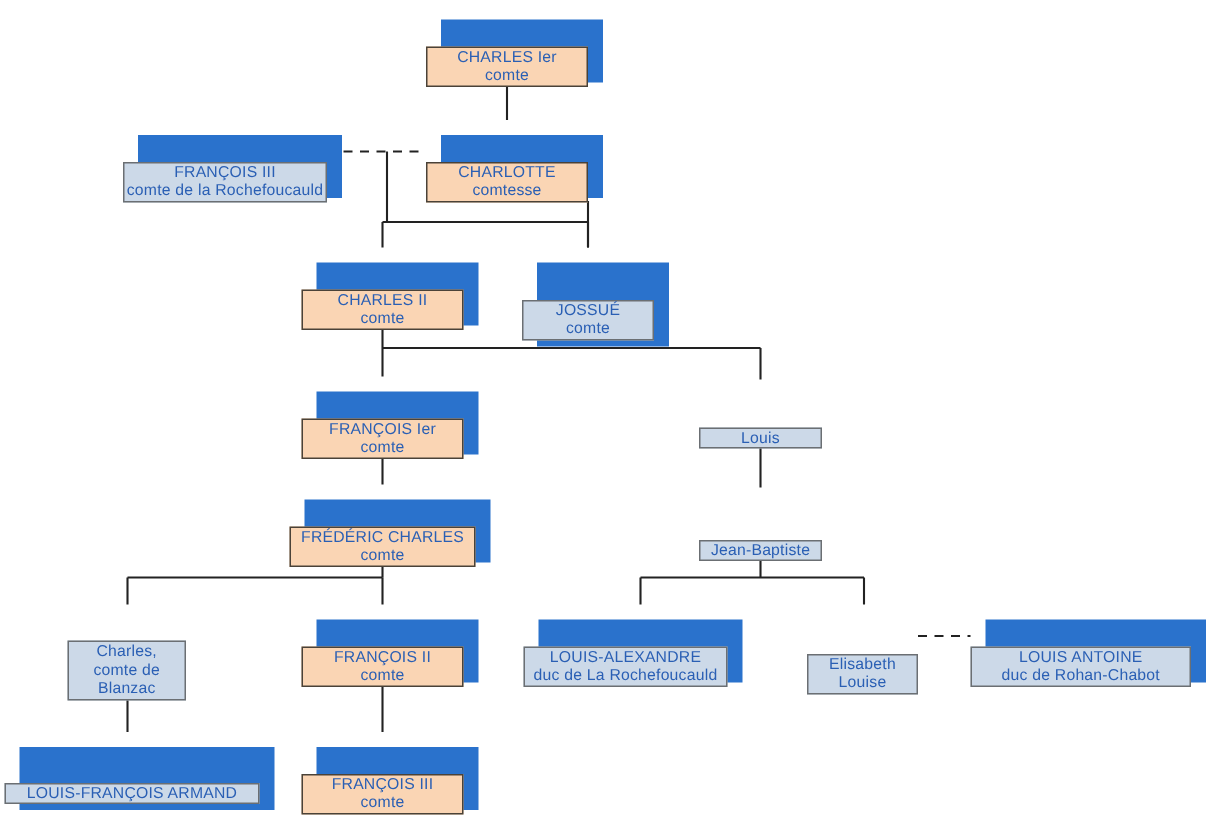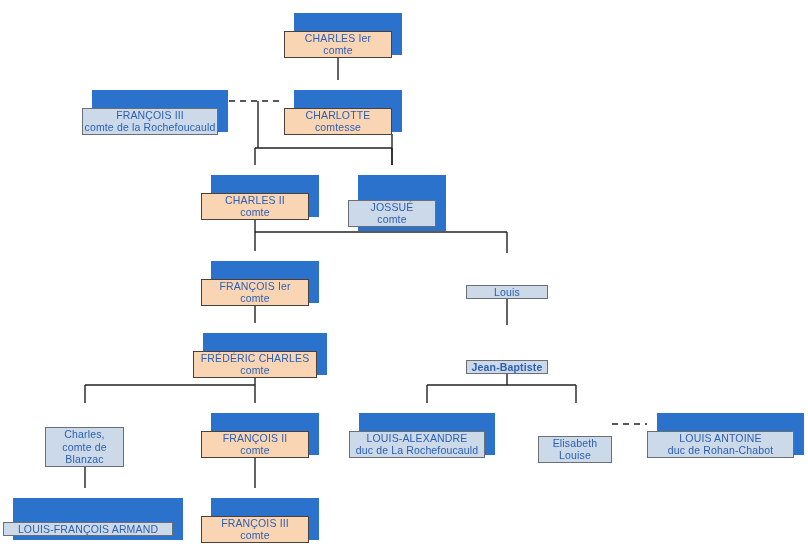--- a/index.html
+++ b/index.html
@@ -154,21 +154,21 @@
           <span class="line1">Louis</span>
         </div>
       </div>
       <div class="node peach" style="left: 193px; top: 323px; width: 124px; height: 42px;">
         <div class="shadow"></div>
         <div class="box">
           <span class="line1">FRÉDÉRIC CHARLES</span>
           <span class="line2">comte</span>
         </div>
       </div>
-      <div class="node blue" style="left: 466px; top: 325px; width: 82px; height: 44px; font-weight: bold;">
+      <div class="node blue" style="left: 466px; top: 325px; width: 82px; height: 44px;">
         <div class="box">
           <span class="line1">Jean-Baptiste</span>
         </div>
       </div>
       <div class="node blue" style="left: 45px; top: 403px; width: 79px; height: 48px;">
         <div class="box">
           <span class="line1">Charles,</span>
           <span class="line2">comte de</span>
           <span class="line3">Blanzac</span>
         </div>

